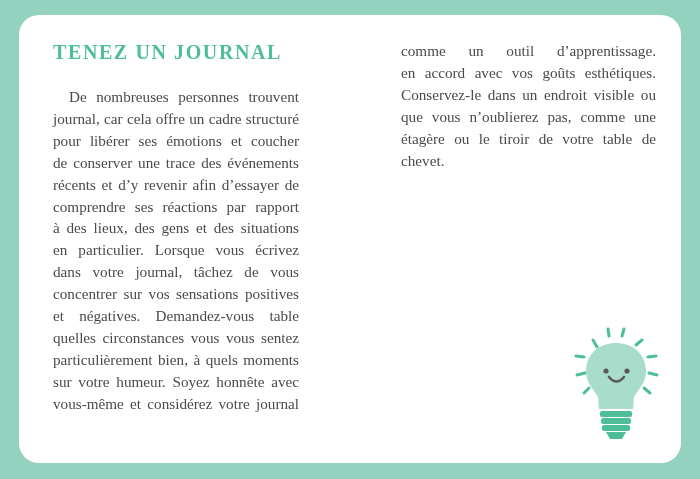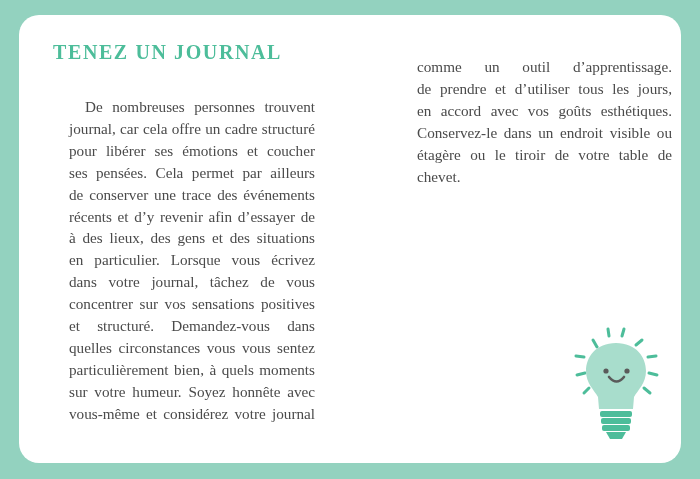--- a/index.html
+++ b/index.html
@@ -11,58 +11,58 @@
     background:#ffffff; border-radius:20px;
   }
   .title {
     position:absolute; left:34px; top:26px;
     font-family:Liberation Serif, serif; font-weight:bold;
     font-size:20px; letter-spacing:1.6px; color:#4dbd9a; margin:0;text-align:right;
   }
   .col {
     position:absolute; font-family:"Liberation Serif", serif;
     font-size:15.2px; line-height:21.9px; color:#4a4a4a;
-    text-align:justify; margin:16px;
+    text-align:justify; margin:0;
   }
-  .col-left { left:34px; top:65px; width:246px; }
+  .col-left { left:34px; top:71px; width:246px; }
   .col-right { left:382px; top:25px; width:255px; }
   .line { display:block; text-align:justify; text-align-last:justify; white-space:nowrap; }
   .line.last { text-align-last:left; }
   .indent { padding-left:16px; }
   .bulb { position:absolute; left:545px; top:308px; width:90px; width:100px; height:125px; }
 </style>
 </head>
 <body>
 
 <div class="page">
   <h1 class="title">TENEZ UN JOURNAL</h1>
 
   <div class="col col-left">
     <span class="line indent">De nombreuses personnes trouvent</span>
     <span class="line">journal, car cela offre un cadre structuré</span>
     <span class="line">pour libérer ses émotions et coucher</span>
-    <span class="line">ses pensées. Cela permet par ailleurs</span>
     <span class="line">de conserver une trace des événements</span>
     <span class="line">récents et d’y revenir afin d’essayer de</span>
+    <span class="line">comprendre ses réactions par rapport</span>
     <span class="line">à des lieux, des gens et des situations</span>
     <span class="line">en particulier. Lorsque vous écrivez</span>
     <span class="line">dans votre journal, tâchez de vous</span>
     <span class="line">concentrer sur vos sensations positives</span>
-    <span class="line">et structuré. Demandez-vous dans</span>
+    <span class="line">et négatives. Demandez-vous table</span>
     <span class="line">quelles circonstances vous vous sentez</span>
     <span class="line">particulièrement bien, à quels moments</span>
     <span class="line">sur votre humeur. Soyez honnête avec</span>
     <span class="line">vous-même et considérez votre journal</span>
   </div>
 
   <div class="col col-right">
     <span class="line">comme un outil d’apprentissage.</span>
-    <span class="line">de prendre et d’utiliser tous les jours,</span>
     <span class="line">en accord avec vos goûts esthétiques.</span>
     <span class="line">Conservez-le dans un endroit visible ou</span>
+    <span class="line">que vous n’oublierez pas, comme une</span>
     <span class="line">étagère ou le tiroir de votre table de</span>
     <span class="line last">chevet.</span>
   </div>
 
   <svg class="bulb" viewBox="0 0 100 125">
 
     <g stroke="#4dbd9a" stroke-width="3" stroke-linecap="round" fill="none">
       <line x1="29" y1="17" x2="33" y2="24"></line>
       <line x1="44" y1="6" x2="45" y2="13"></line>
       <line x1="60" y1="6" x2="58" y2="13"></line>

